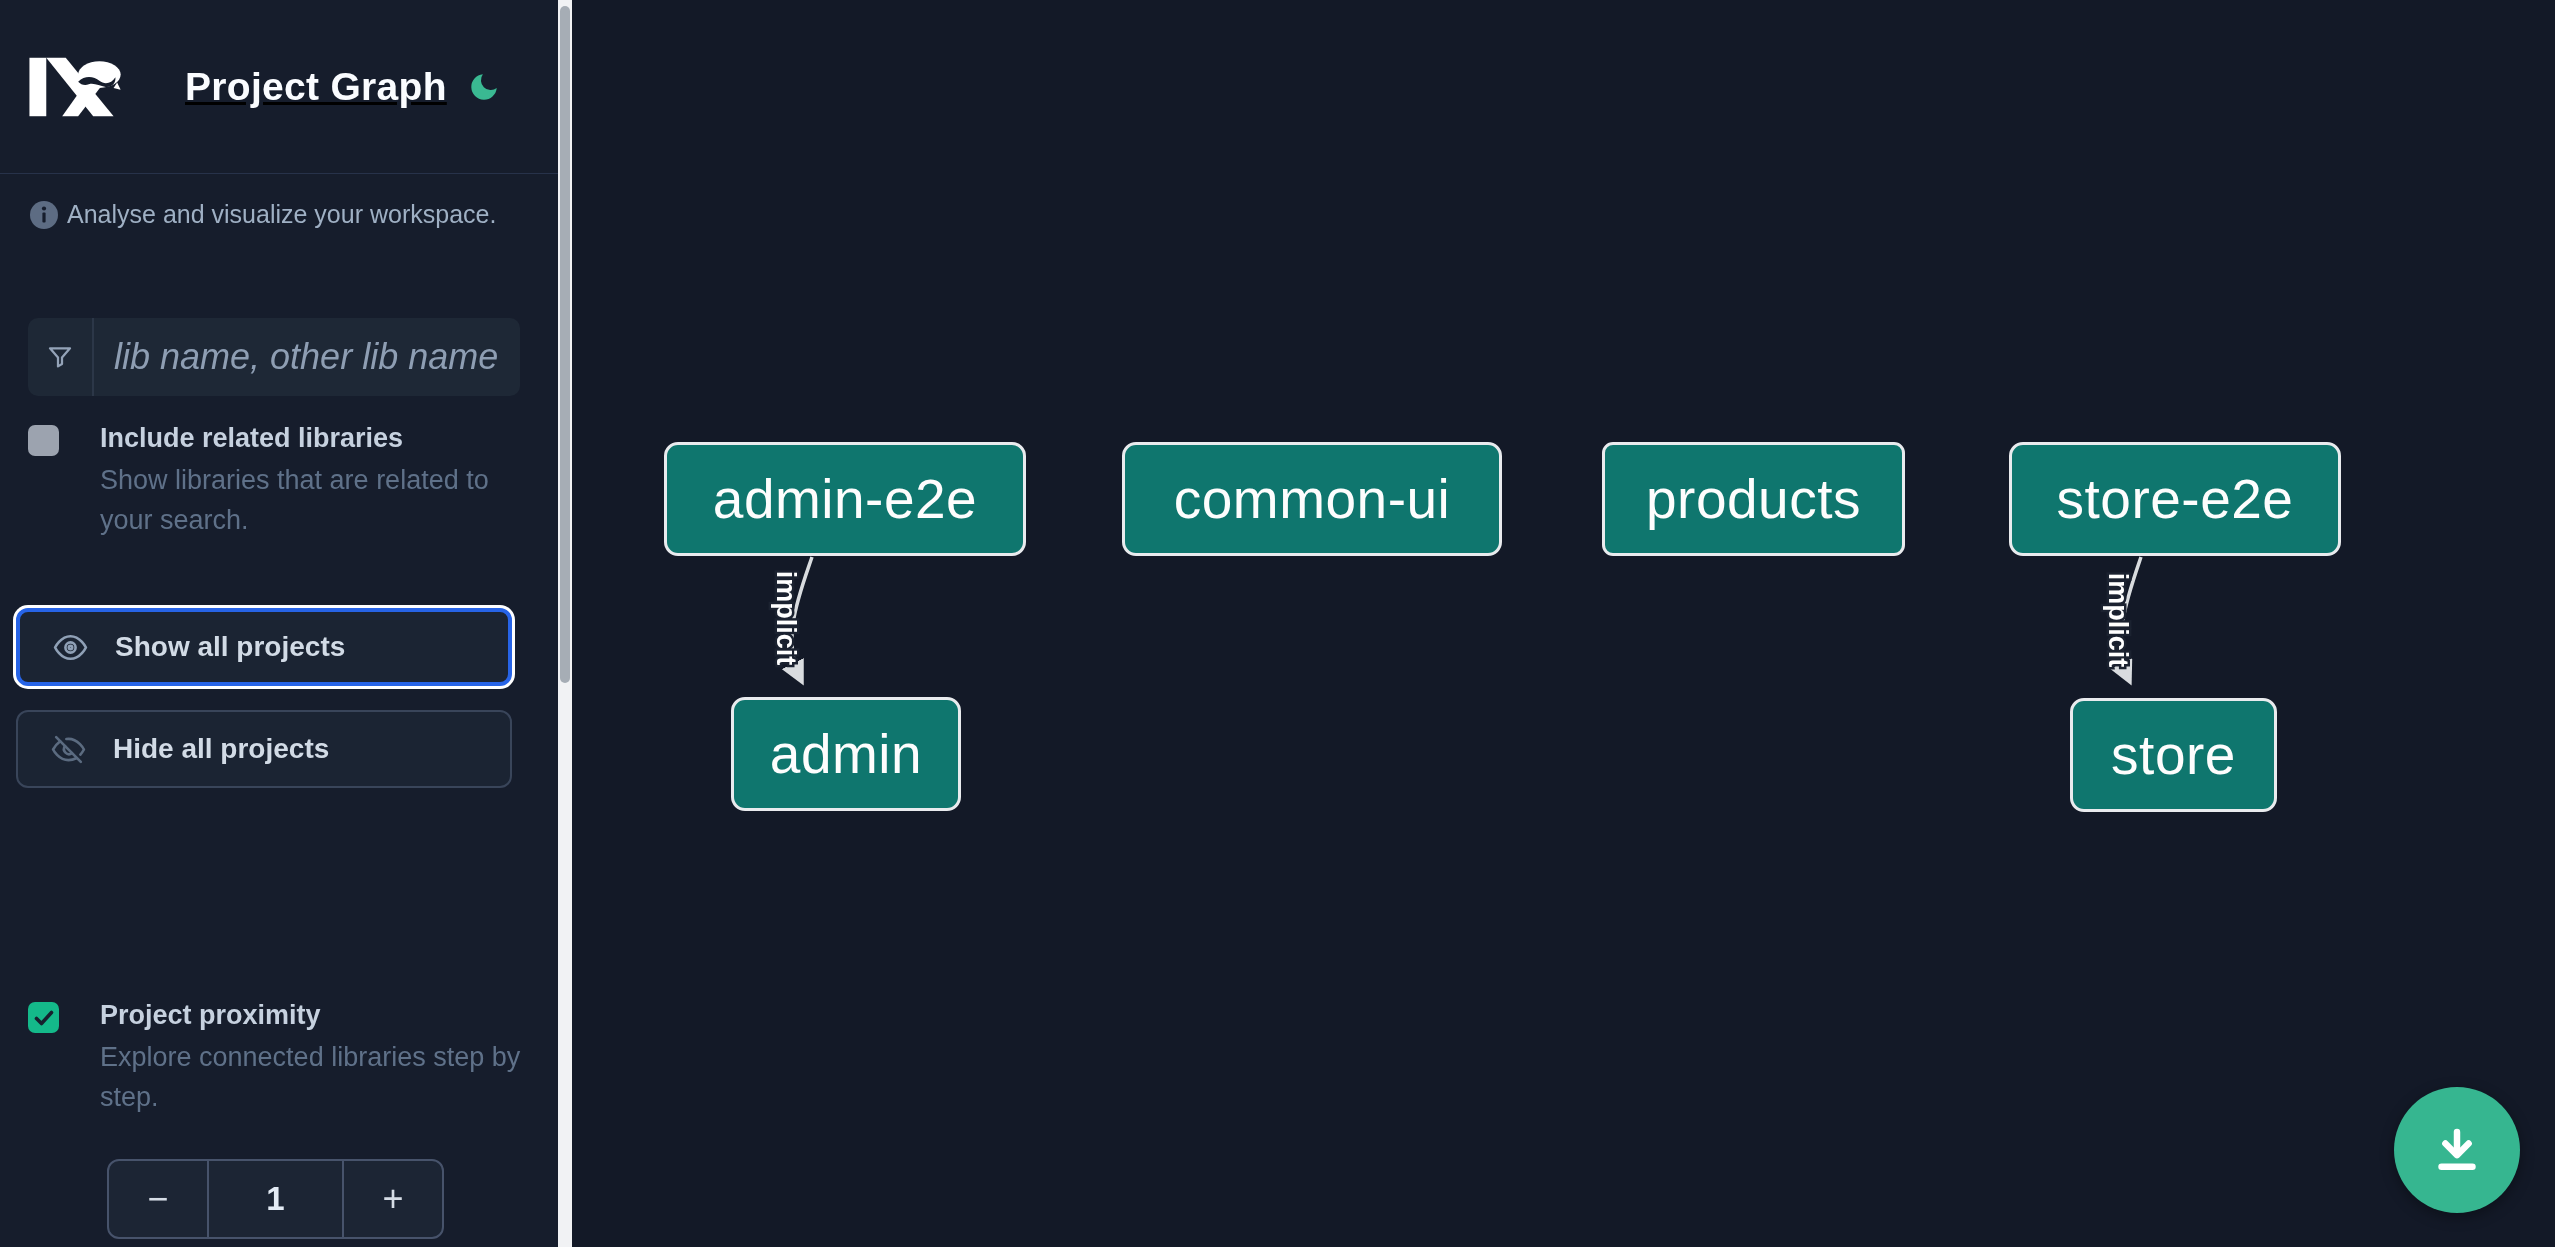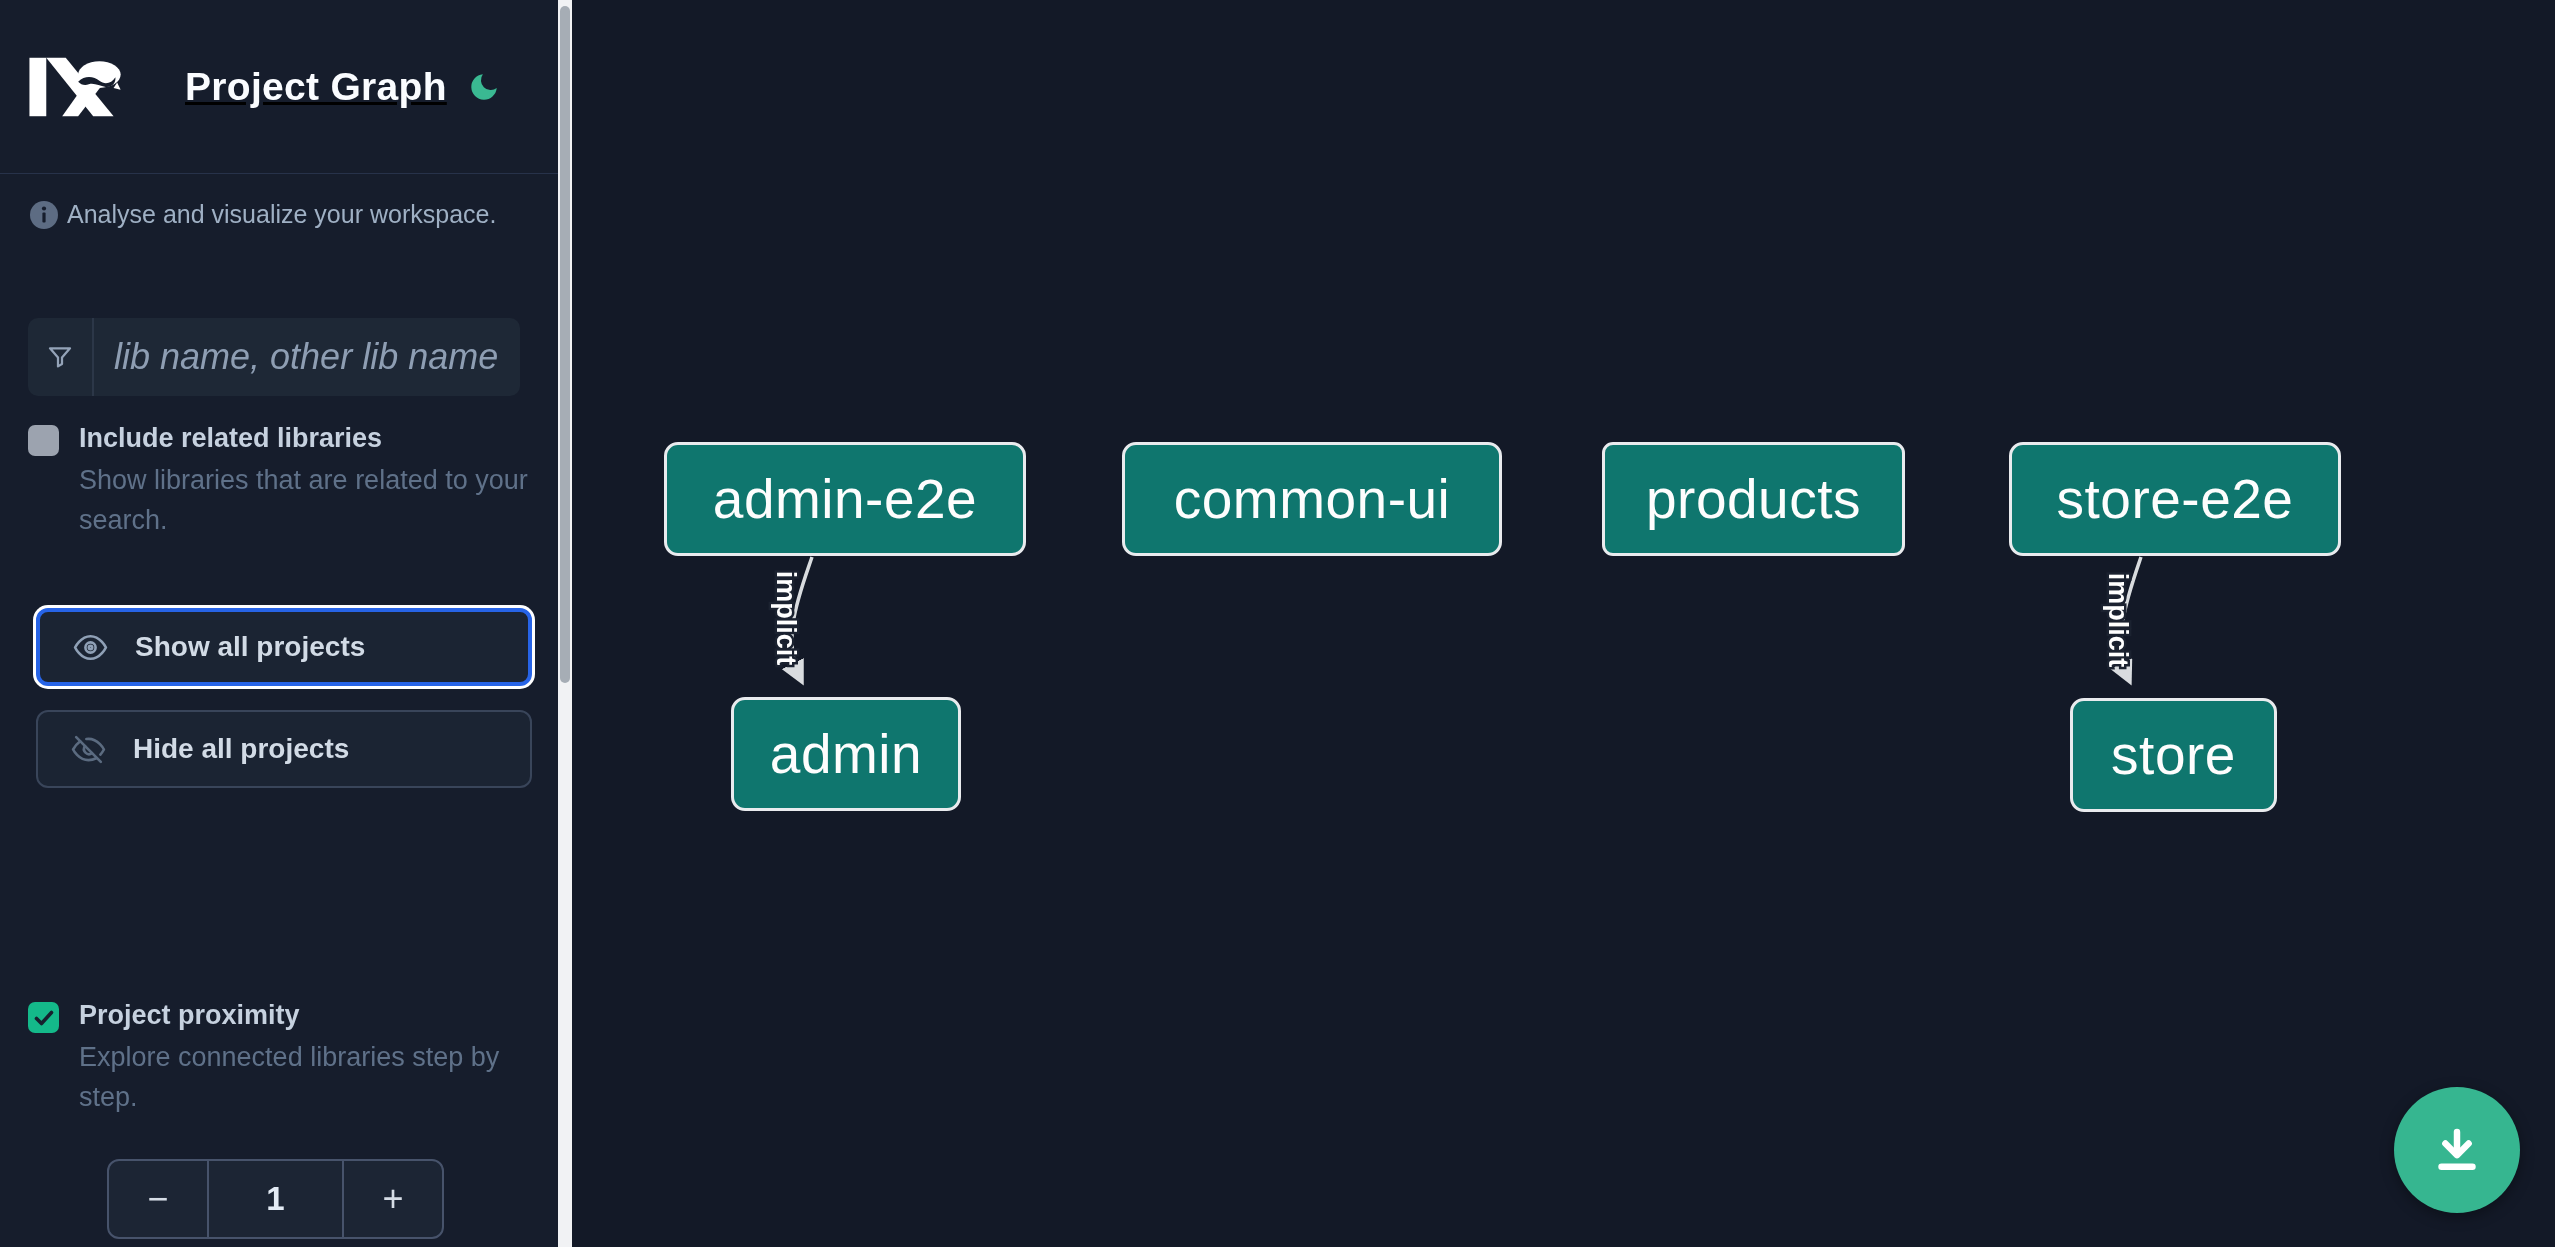--- a/index.html
+++ b/index.html
@@ -26,25 +26,25 @@
   .search-input{flex:1;background:transparent;border:none;outline:none;color:#ef4444;
        font-size:36px;font-family:"Liberation Sans",sans-serif;padding:0 20px;font-style:italic;}
   .search-input::placeholder{color:#8e9eb3;opacity:1;}
 
   .opt{position:absolute;left:28px;width:500px;display:flex;align-items:flex-start;}
   .opt-related{top:421px;} .opt-group{top:845px;} .opt-prox{top:998px;}
   .checkbox{width:31px;height:31px;border-radius:7px;margin-top:4px;flex:0 0 auto;cursor:pointer;
        display:flex;align-items:center;justify-content:center;}
   .cb-gray{background:#9ca3af;} .cb-white{background:#ffffff;}
   .cb-green{background:#14b98a;}
-  .opt-text{margin-left:20px;width:452px;}
+  .opt-text{margin-left:41px;width:452px;}
   .opt-label{color:#c6d1df;font-size:27px;font-weight:700;line-height:34px;}
   .opt-desc{color:#5f7189;font-size:27px;line-height:40px;margin-top:5px;}
 
-  .side-btn{position:absolute;left:36px;width:496px;height:78px;box-sizing:border-box;
+  .side-btn{position:absolute;left:16px;width:496px;height:78px;box-sizing:border-box;
        background:#1b2433;border-radius:12px;display:flex;align-items:center;cursor:pointer;
        font-family:"Liberation Sans",sans-serif;}
   .btn-show{top:608px;border:4px solid #2764e7;box-shadow:0 0 0 3px #ffffff;}
   .btn-hide{top:710px;border:2px solid #39455a;}
   .btn-icon{margin-left:26px;width:37px;height:37px;flex:0 0 auto;}
   .btn-label{margin-left:26px;color:#d2dbe6;font-size:28px;font-weight:700;}
 
   .stepper{position:absolute;left:107px;top:1159px;width:337px;height:80px;box-sizing:border-box;
        border:2px solid #47536b;border-radius:12px;background:#1c2534;display:flex;}
   .step-btn{width:98px;border:none;background:transparent;color:#d6dde6;font-size:36px;cursor:pointer;

